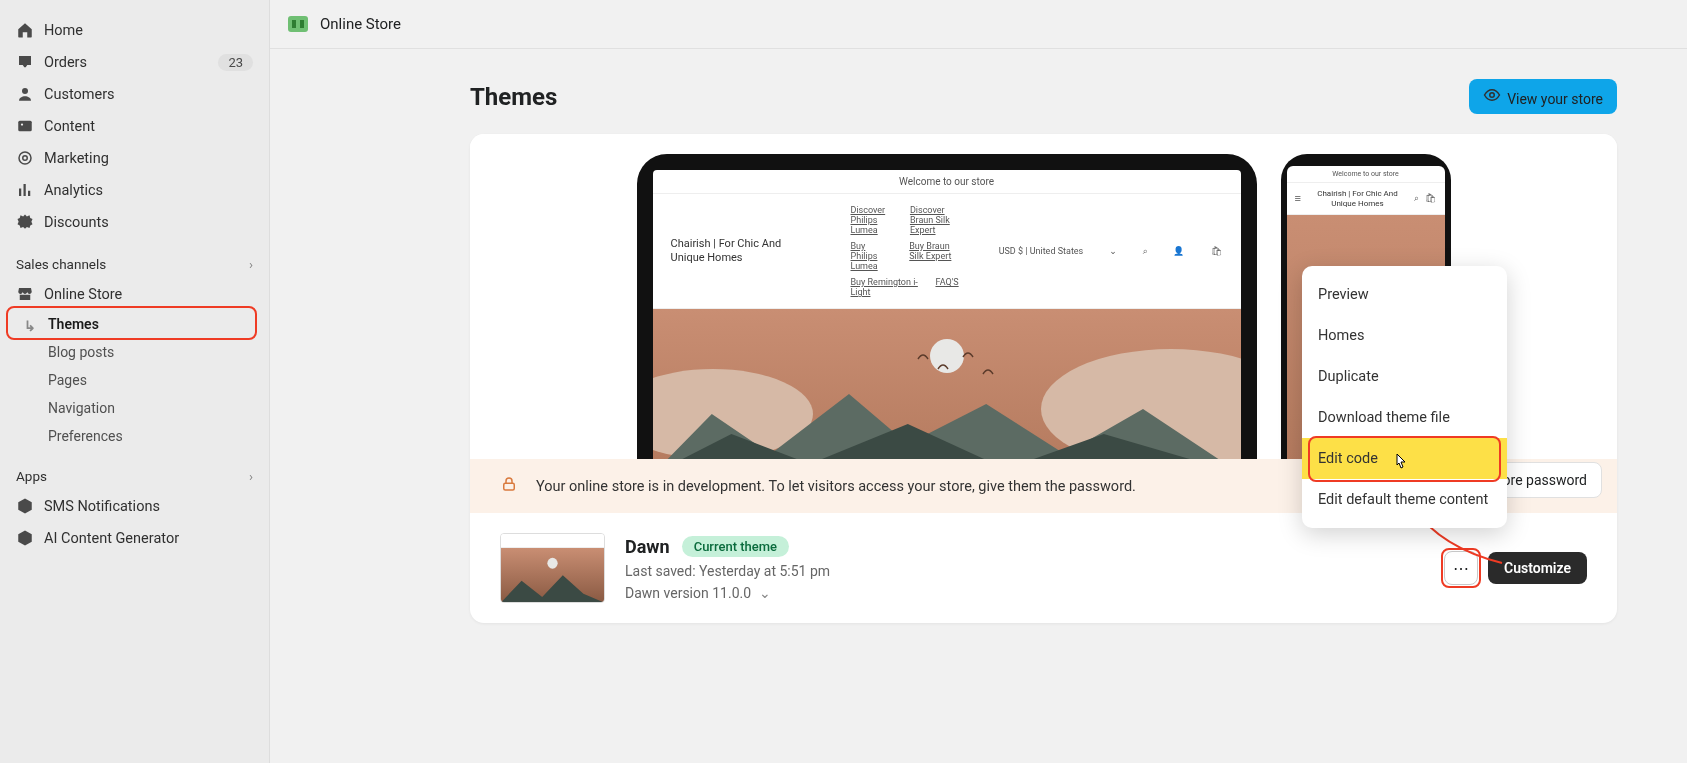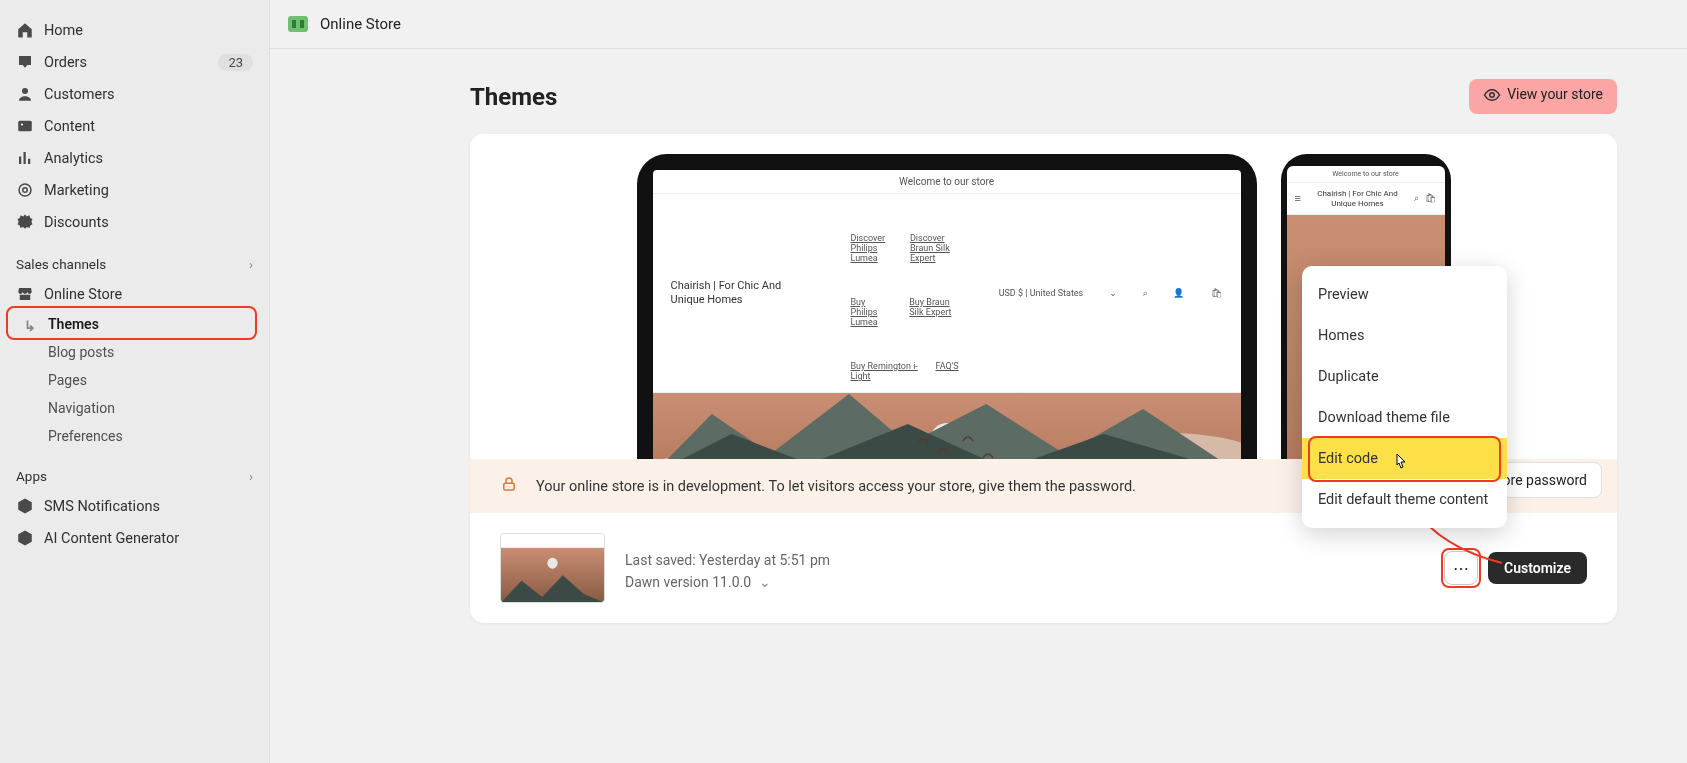--- a/index.html
+++ b/index.html
@@ -72,22 +72,22 @@
   }
   .app-icon {
     width:24px; height:24px;
   }
   .page-title-row {
     display:flex; align-items:center; justify-content:space-between;
     padding: 30px 70px 20px 200px;
   }
   .page-title { font-size: 24px; font-weight: 700; }
   .view-store-btn {
-    display:flex; align-items:flex-start; gap:6px;
-    background:#fca5a5;
+    display:flex; align-items:flex-end; gap:6px;
+    background:#0ea5e9;
     border-radius:8px;
     padding:7px 14px;
     font-size:14px;
     cursor:pointer;
   }
   .theme-card {
     margin: 0 70px 0 200px;
     background: #fff;
     border-radius: 14px;
     box-shadow: 0 1px 3px rgba(0,0,0,0.06);
@@ -119,21 +119,21 @@
   }
   .announce {
     text-align:center; font-size:10px; color:#555; padding:6px 0; border-bottom:1px solid #eee;
   }
   .shop-header {
     display:flex; align-items:center; padding:8px 18px; gap: 40px;
     border-bottom:1px solid #eee;
   }
   .shop-name { font-size:11px; color:#333; width: 140px; line-height:1.3; }
   .shop-menu { flex:1; font-size:9px; color:#555; }
-  .shop-menu-row { display:flex; gap:16px; padding:3px 0;margin-top:28px;}
+  .shop-menu-row { display:flex; gap:16px; padding:3px 0;}
   .shop-menu a { text-decoration: underline; color:#555;}
   .shop-tools { display:flex; gap:26px; font-size:9px; color:#555; align-items:center;}
   .hero {
     flex:1;
     background: linear-gradient(#c98e73, #b47a5e);
     position:relative;
     overflow:hidden;
   }
   .sun { position:absolute; top:30px; left:50%; transform:translateX(-50%); width:34px; height:34px; background:#e8e8e6; border-radius:50%; }
   .cloud { position:absolute; background:#d6b9a6; border-radius:50%; }
@@ -265,36 +265,36 @@
       <span class="icon">
           <svg class="ic" viewBox="0 0 24 24" fill="currentColor">
             <rect x="3" y="5" width="18" height="14" rx="2"></rect>
             <circle cx="8" cy="10" r="1.5" fill="#ebebeb"></circle>
           </svg>
         </span>
       <span class="label">Content</span>
     </div>
     <div class="nav-item">
       <span class="icon">
+          <svg class="ic" viewBox="0 0 24 24" fill="none" stroke="currentColor" stroke-width="2">
+            <circle cx="12" cy="12" r="8"></circle>
+            <circle cx="12" cy="12" r="3"></circle>
+          </svg>
+        </span>
+      <span class="label">Marketing</span>
+    </div>
+    <div class="nav-item">
+      <span class="icon">
           <svg class="ic" viewBox="0 0 24 24" fill="currentColor">
             <rect x="4" y="10" width="3" height="10"></rect>
             <rect x="10" y="4" width="3" height="16"></rect>
             <rect x="16" y="13" width="3" height="7"></rect>
           </svg>
         </span>
       <span class="label">Analytics</span>
-    </div>
-    <div class="nav-item">
-      <span class="icon">
-          <svg class="ic" viewBox="0 0 24 24" fill="none" stroke="currentColor" stroke-width="2">
-            <circle cx="12" cy="12" r="8"></circle>
-            <circle cx="12" cy="12" r="3"></circle>
-          </svg>
-        </span>
-      <span class="label">Marketing</span>
     </div>
     <div class="nav-item">
       <span class="icon">
           <svg class="ic" viewBox="0 0 24 24" fill="currentColor">
             <path d="M12 2l2.5 2.5L18 3l1 3.5L22 8l-1.5 3.5L22 15l-3 1.5L18 20l-3.5-1.5L12 21l-2.5-2.5L6 20l-1-3.5L2 15l1.5-3.5L2 8l3-1.5L6 3l3.5 1.5z"></path>
           </svg>
         </span>
       <span class="label">Discounts</span>
     </div>
 
@@ -454,20 +454,24 @@
         <div class="theme-thumb">
           <div class="thumb-top"></div>
           <div class="thumb-hero">
             <svg width="100%" height="100%" viewBox="0 0 100 50" preserveAspectRatio="none">
               <circle cx="50" cy="14" r="5" fill="#e8e8e6"></circle>
               <path d="M0 50 L20 30 L40 45 L60 25 L80 42 L100 50 Z" fill="#3b4a44"></path>
             </svg>
           </div>
         </div>
         <div class="theme-info">
+          <div class="theme-name-row">
+            <span class="theme-name">Dawn</span>
+            <span class="current-badge">Current theme</span>
+          </div>
           <div class="theme-meta">Last saved: Yesterday at 5:51 pm</div>
           <div class="theme-version">
             <span>Dawn version 11.0.0</span>
             <span style="color:#888;">⌄</span>
           </div>
         </div>
         <div class="theme-actions">
           <div style="position:relative;">
             <div class="more-btn">
               <span>⋯</span>

